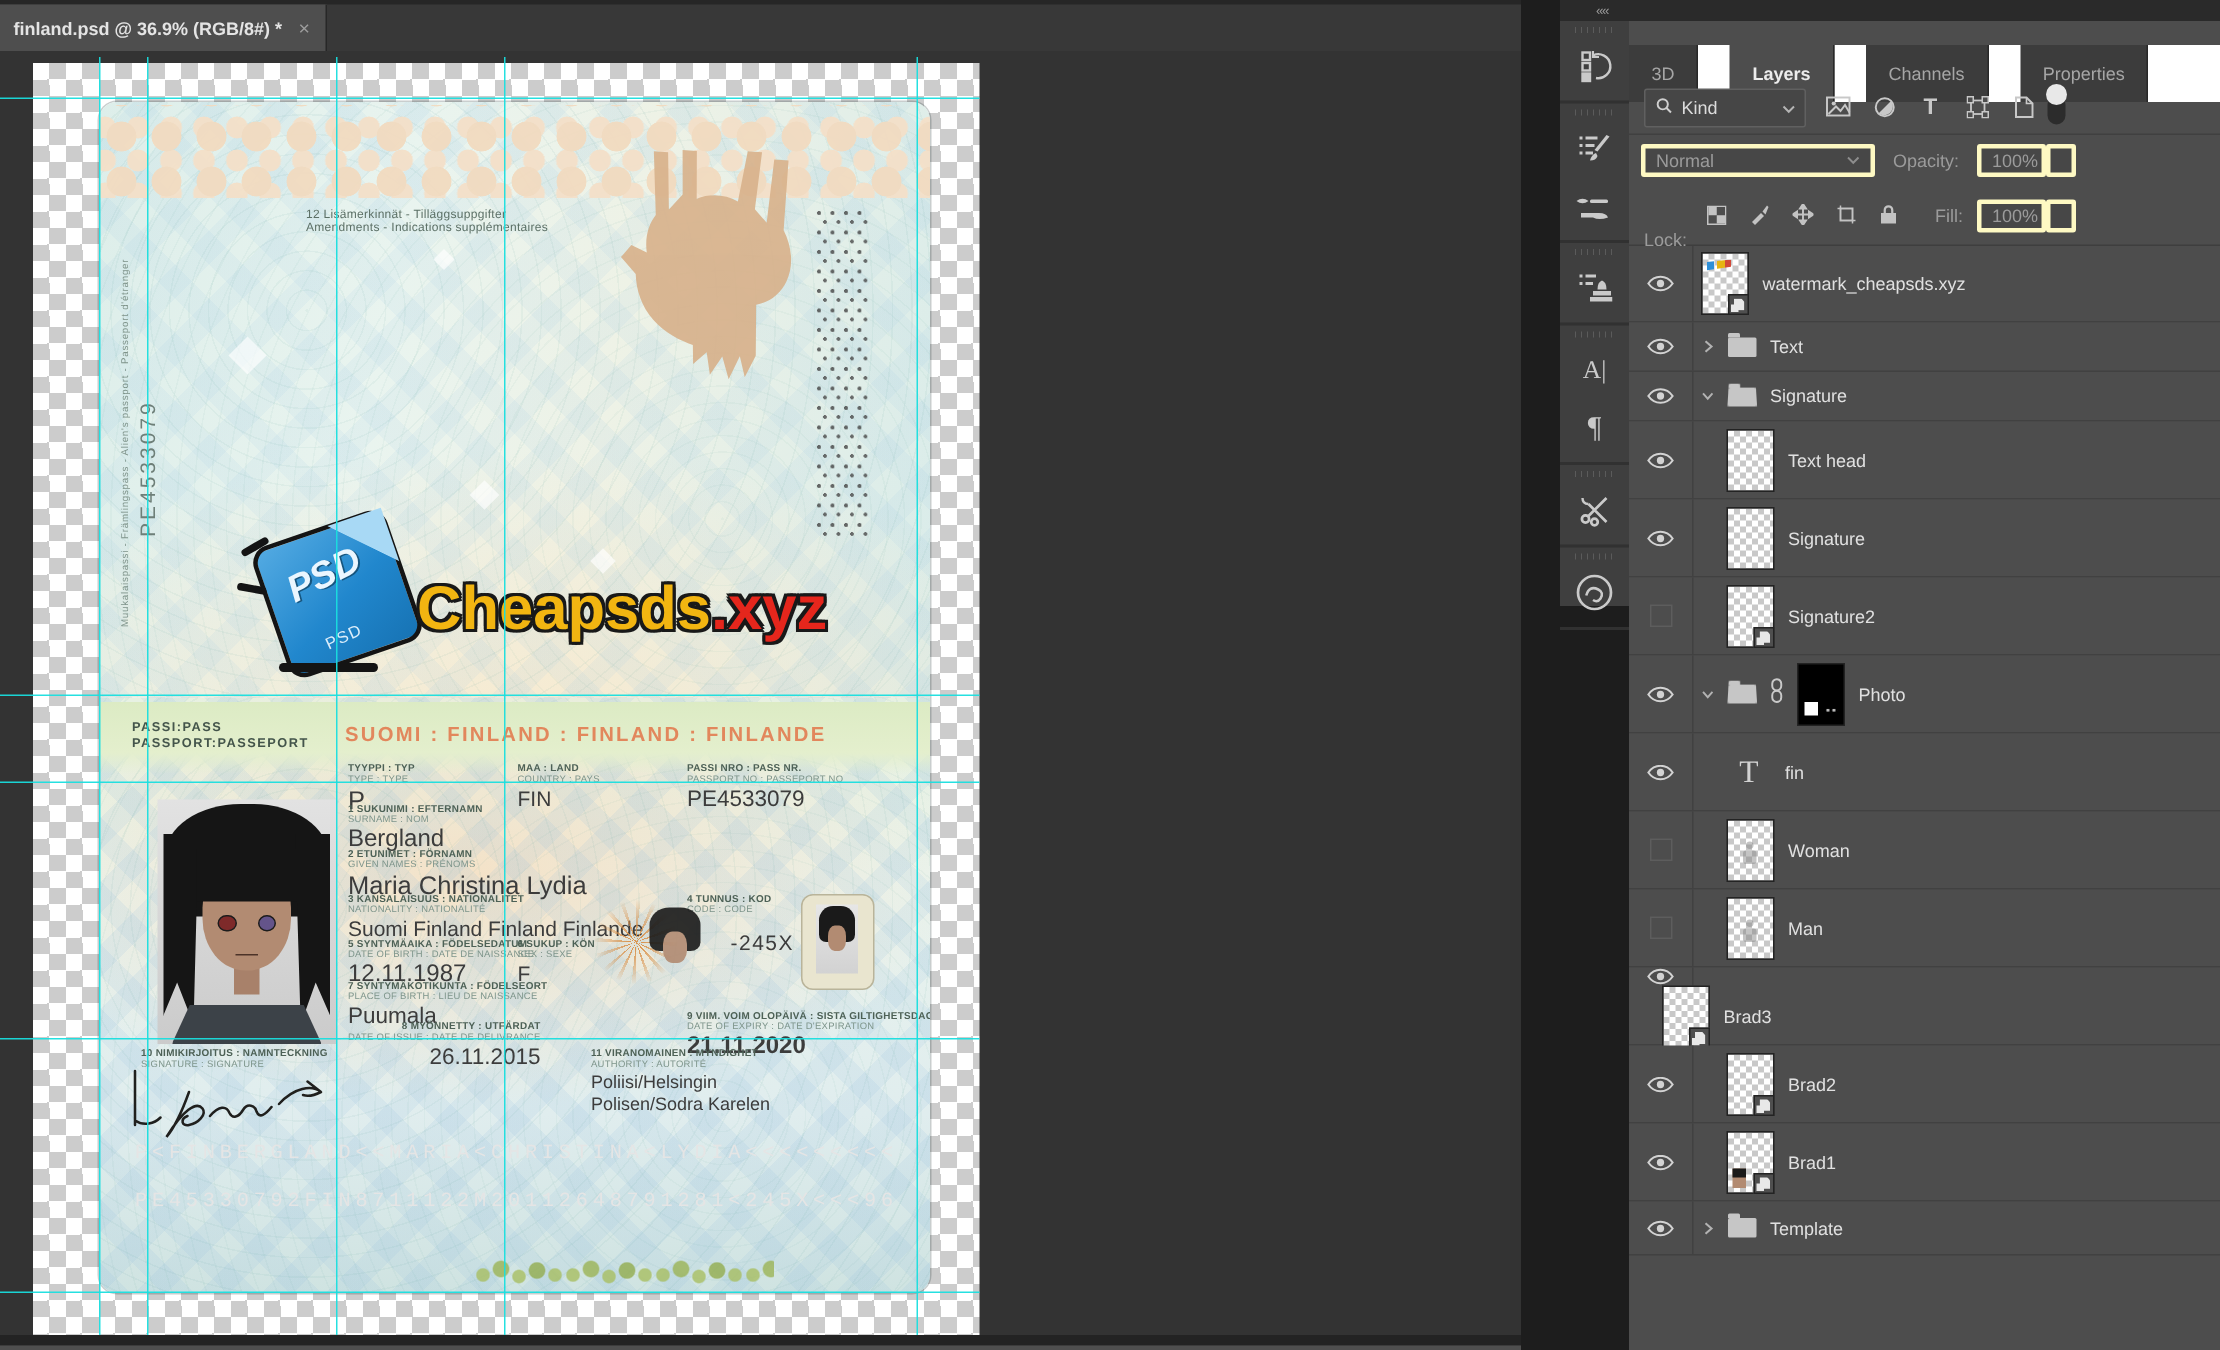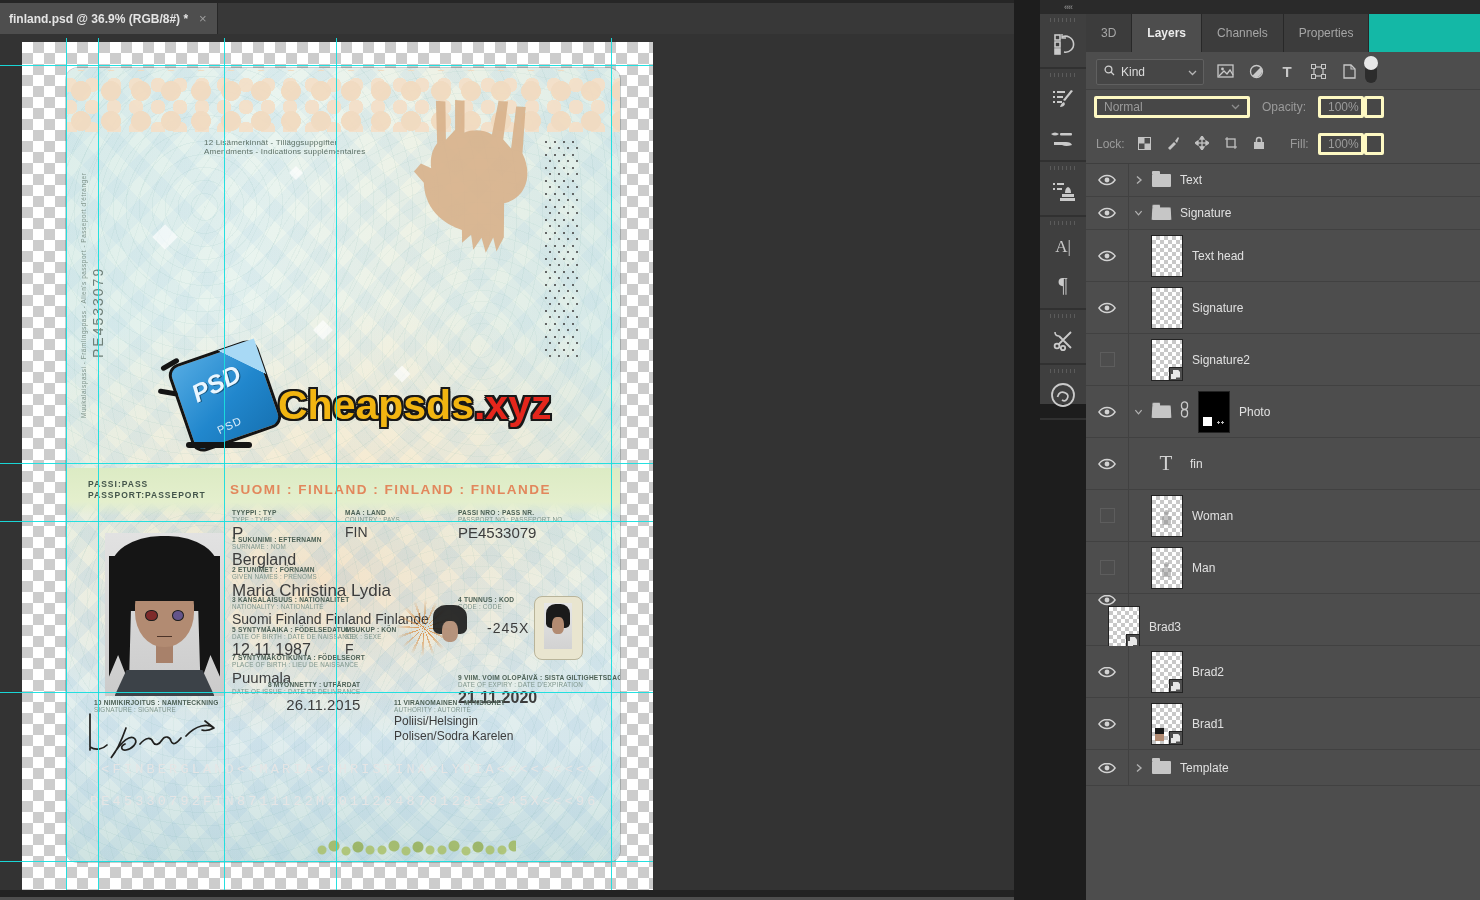--- a/index.html
+++ b/index.html
@@ -129,21 +129,21 @@
   #top-strip{left:1040px;top:0;width:440px;height:14px;background:#2a2a2a;color:#9a9a9a;
     font-size:9px;line-height:14px;padding-left:24px;box-sizing:border-box;letter-spacing:-1px;}
   #dock{left:1040px;top:14px;width:46px;height:390px;background:#3f3f3f;}
   .dock-group{border-bottom:2px solid #313131;padding:2px 0 4px 0;}
   .gripper{height:4px;margin:2px 10px 3px 10px;background:repeating-linear-gradient(90deg,#5b5b5b 0 1px,transparent 1px 4px);}
   .dock-btn{width:46px;height:38px;display:flex;align-items:center;justify-content:center;color:#cacaca;}
   .dock-btn svg{display:block;}
   .dock-txt{font-size:17px;color:#cacaca;font-family:"Liberation Serif","DejaVu Serif",serif;}
 
   #layers-panel{left:1086px;top:14px;width:394px;height:886px;background:#4d4d4d;}
-  #ptabs{position:absolute;left:0;top:0;width:394px;height:38px;background:#14b8a6;display:flex;}
+  #ptabs{position:absolute;left:0;top:16px;width:394px;height:38px;background:#ffffff;display:flex;gap:21px;}
   .ptab{height:38px;line-height:38px;padding:0 15px;font-size:12px;color:#a6a6a6;background:#3c3c3c;
     border-right:1px solid #282828;}
   .ptab.active{background:#4d4d4d;color:#ececec;font-weight:bold;}
   .prow{position:absolute;left:0;width:394px;box-sizing:border-box;}
   #filter-row{top:38px;height:38px;border-bottom:1px solid #404040;}
   #kind-box{position:absolute;left:10px;top:7px;width:106px;height:24px;background:#464646;
     border:1px solid #606060;border-radius:2px;display:flex;align-items:center;color:#dcdcdc;font-size:12px;}
   #kind-box .mag{margin:0 6px 0 7px;}
   #kind-box .car{margin-left:auto;margin-right:6px;}
   .fbtns{position:absolute;left:128px;top:7px;display:flex;gap:9px;align-items:center;height:24px;}
@@ -544,21 +544,21 @@
         <span>100%</span>
       </div>
       <div class="dis-box" style="left:278px;top:6px;width:18px;justify-content:center;">
         <svg width="9" height="6" viewBox="0 0 9 6">
             <polyline points="1,1 4.5,4.5 8,1" fill="none" stroke="#8d8d8d" stroke-width="1.3"></polyline>
           </svg>
       </div>
     </div>
 
     <div id="lock-row" class="prow">
-      <span class="dis-label" style="left:10px;top:11px;">Lock:</span>
+      <span class="dis-label" style="left:10px;top:27px;">Lock:</span>
       <div class="lock-icons">
         <span>
           <svg width="13" height="13" viewBox="0 0 13 13">
               <rect x="0.5" y="0.5" width="12" height="12" fill="none" stroke="#c3c3c3"></rect>
               <rect x="1" y="1" width="5.5" height="5.5" fill="#c3c3c3"></rect>
               <rect x="6.5" y="6.5" width="5.5" height="5.5" fill="#c3c3c3"></rect>
             </svg>
         </span>
         <span>
           <svg width="14" height="14" viewBox="0 0 14 14">
@@ -594,20 +594,38 @@
         <span>100%</span>
       </div>
       <div class="dis-box" style="left:278px;top:7px;width:18px;justify-content:center;">
         <svg width="9" height="6" viewBox="0 0 9 6">
             <polyline points="1,1 4.5,4.5 8,1" fill="none" stroke="#8d8d8d" stroke-width="1.3"></polyline>
           </svg>
       </div>
     </div>
 
     <div id="layer-list">
+        <div class="lrow" style="height: 50px;">
+          <div class="eyebox">
+            <svg width="18" height="12" viewBox="0 0 20 12">
+              <path d="M10 1 C5.2 1 2.1 4.4 1 6 c1.1 1.6 4.2 5 9 5 s7.9 -3.4 9 -5 c-1.1 -1.6 -4.2 -5 -9 -5 z" fill="none" stroke="#d2d2d2" stroke-width="1.5"></path>
+              <circle cx="10" cy="6" r="2.7" fill="#d2d2d2"></circle>
+            </svg>
+          </div>
+          <div class="rowc" style="padding-left: 5px;">
+            <span class="thumb">
+              <span class="wm-marks"></span>
+              <span class="so-badge">
+                <i></i>
+                <b></b>
+              </span>
+            </span>
+            <span class="lname">watermark_cheapsds.xyz</span>
+          </div>
+        </div>
         <div class="lrow" style="height: 32px;">
           <div class="eyebox">
             <svg width="18" height="12" viewBox="0 0 20 12">
               <path d="M10 1 C5.2 1 2.1 4.4 1 6 c1.1 1.6 4.2 5 9 5 s7.9 -3.4 9 -5 c-1.1 -1.6 -4.2 -5 -9 -5 z" fill="none" stroke="#d2d2d2" stroke-width="1.5"></path>
               <circle cx="10" cy="6" r="2.7" fill="#d2d2d2"></circle>
             </svg>
           </div>
           <div class="rowc" style="padding-left: 5px;">
             <span class="chev">
               <svg width="8" height="10" viewBox="0 0 8 10">

